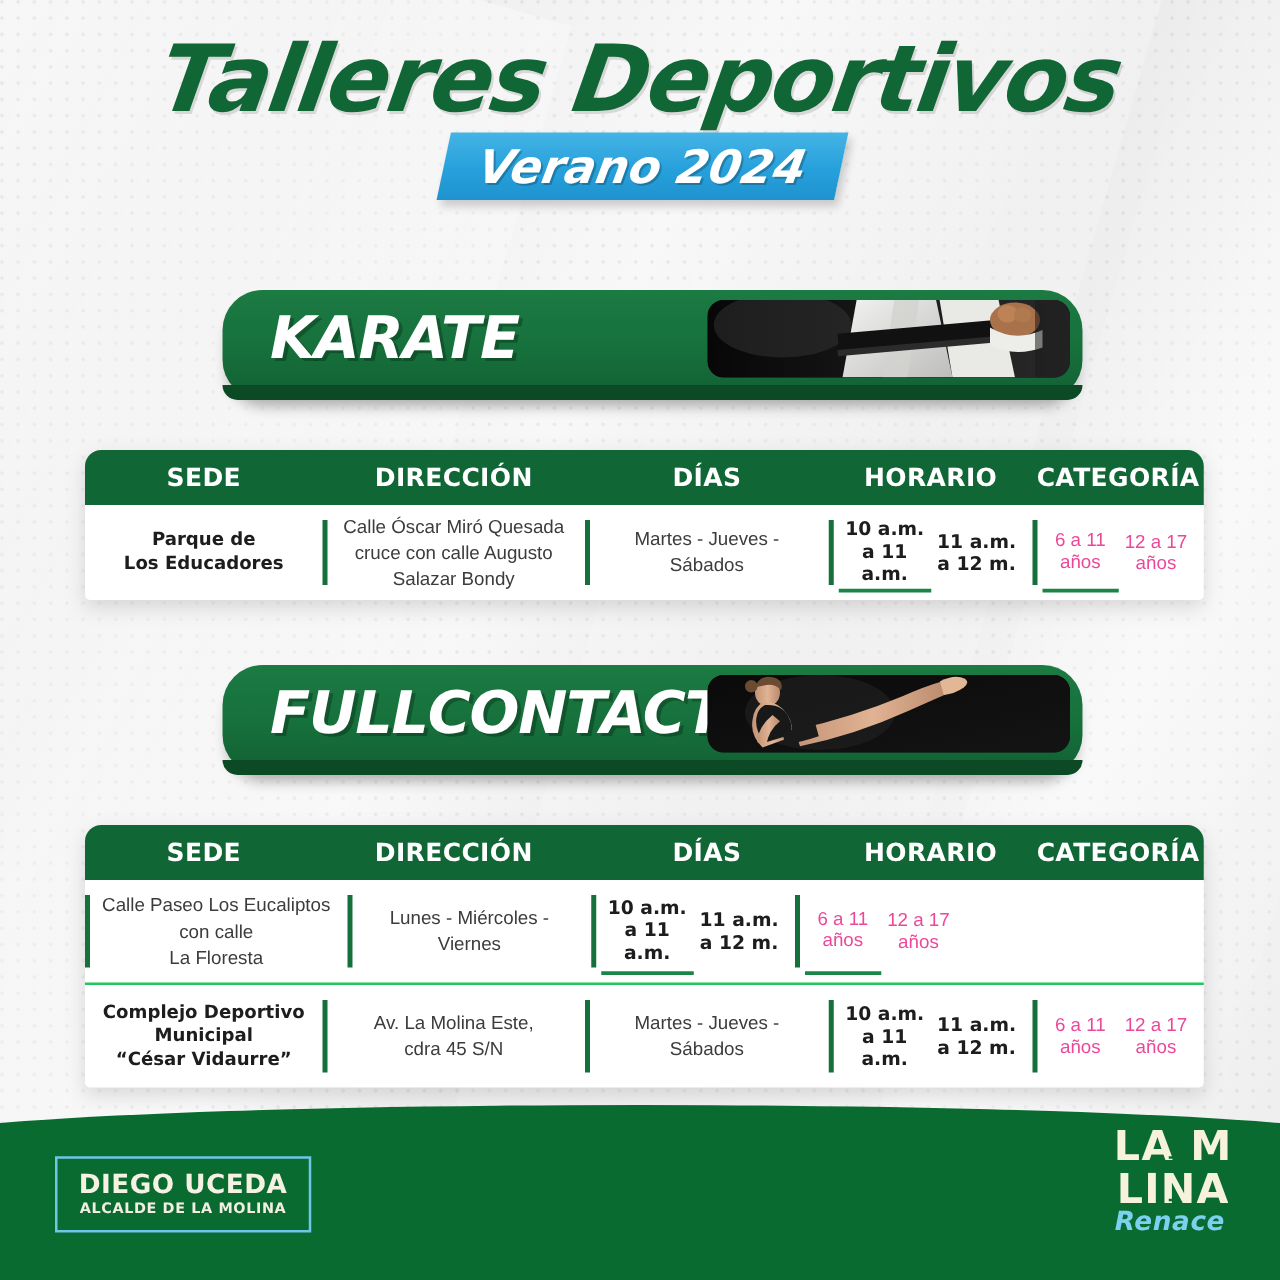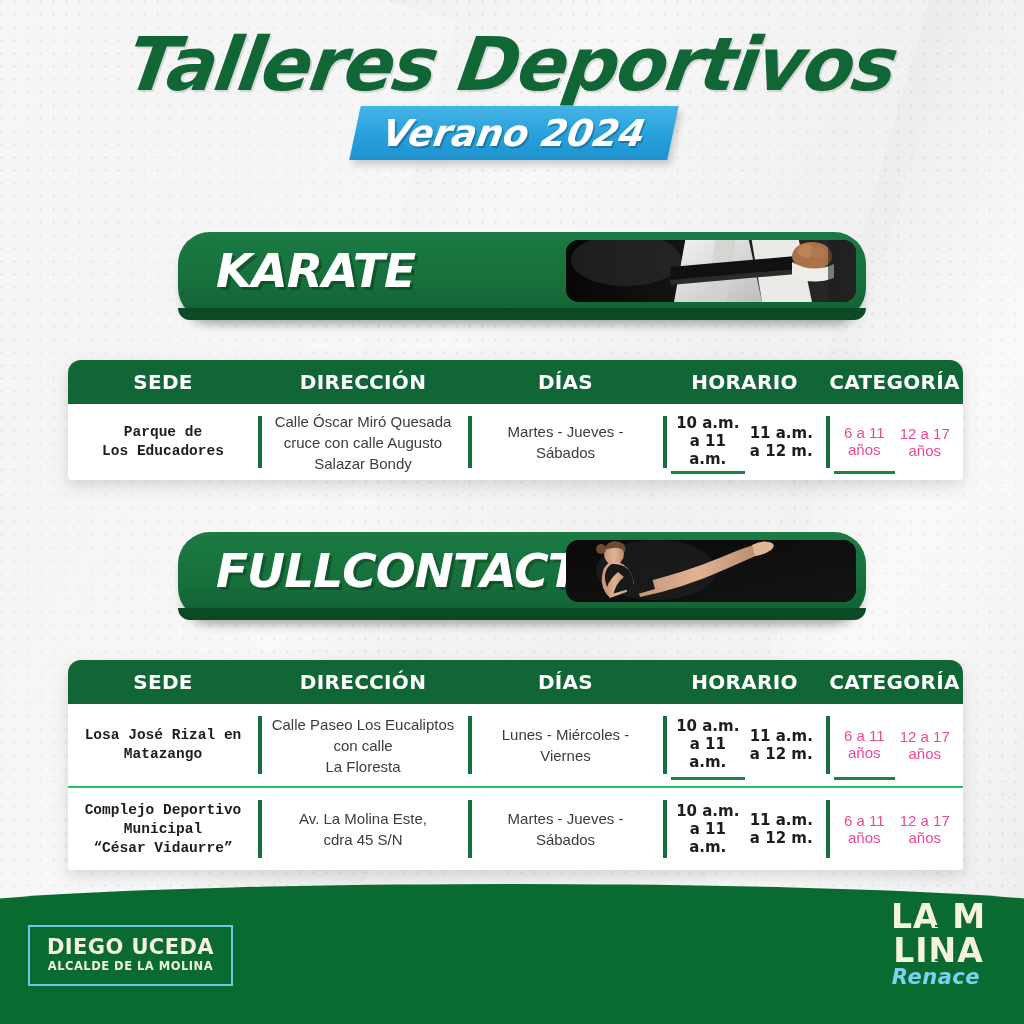--- a/index.html
+++ b/index.html
@@ -114,40 +114,40 @@
   .stack{display:flex;flex-direction:row;justify-content:center;align-items:stretch;width:100%;height:100%;}
   .stack .sub{
     display:flex;align-items:center;justify-content:center;
     flex:1 1 0;min-height:32px;
   }
   .stack.ruled .sub:first-child{border-bottom:3px solid #1b8547;}
   .c-hor .sub{font-family:"DejaVu Sans", sans-serif;font-weight:bold;font-size:15px;color:#1d1d1d;}
   .c-cat .sub{font-size:15px;color:#ec4899;}
 
   
-  .w-sede{width:190px;font-family:Liberation Mono, monospace;}
+  .w-sede{width:190px;}
   .w-dir{width:210px;}
   .w-dias{width:195px;}
   .w-hor{width:163px;}
   .w-cat{width:137px;}
 
   
   #footer{
     position:absolute;left:0;bottom:0;width:1024px;height:140px;
   }
   #footer .curve{
     position:absolute;left:-80px;bottom:0;width:1184px;height:140px;
     background:#0a6b31;
     border-radius:100% 100% 0 0 / 58px 58px 0 0;
   }
   #footer .flat{
     position:absolute;left:0;bottom:0;width:1024px;height:88px;background:#0a6b31;
   }
   #mayor-badge{
-    position:absolute;left:28px;bottom:38px;
+    position:absolute;left:44px;bottom:38px;
     border:2px solid #6ec6e8;
     padding:9px 17px 10px 17px;
     text-align:center;
   }
   #mayor-badge .m1{
     font-family:"DejaVu Sans", sans-serif;font-weight:bold;
     font-size:21px;letter-spacing:.4px;color:#f5f2e4;line-height:23px;
   }
   #mayor-badge .m2{
     font-family:"DejaVu Sans", sans-serif;font-weight:bold;
@@ -299,21 +299,20 @@
     <div class="thead">
       <div class="th w-sede">SEDE</div>
       <div class="th w-dir">DIRECCIÓN</div>
       <div class="th w-dias">DÍAS</div>
       <div class="th w-hor">HORARIO</div>
       <div class="th w-cat">CATEGORÍA</div>
     </div>
     <div class="tbody">
 
       <div class="trow" style="height:82px;">
-        <div class="cell w-sede c-sede">Losa José Rizal en<br>Matazango</div>
         <div class="cell div w-dir c-dir">Calle Paseo Los Eucaliptos<br>con calle<br>La Floresta</div>
         <div class="cell div w-dias c-dias">Lunes - Miércoles - Viernes</div>
         <div class="cell div w-hor c-hor">
           <div class="stack ruled">
             <div class="sub">10 a.m. a 11 a.m.</div>
             <div class="sub">11 a.m. a 12 m.</div>
           </div>
         </div>
         <div class="cell div w-cat c-cat">
           <div class="stack ruled">

